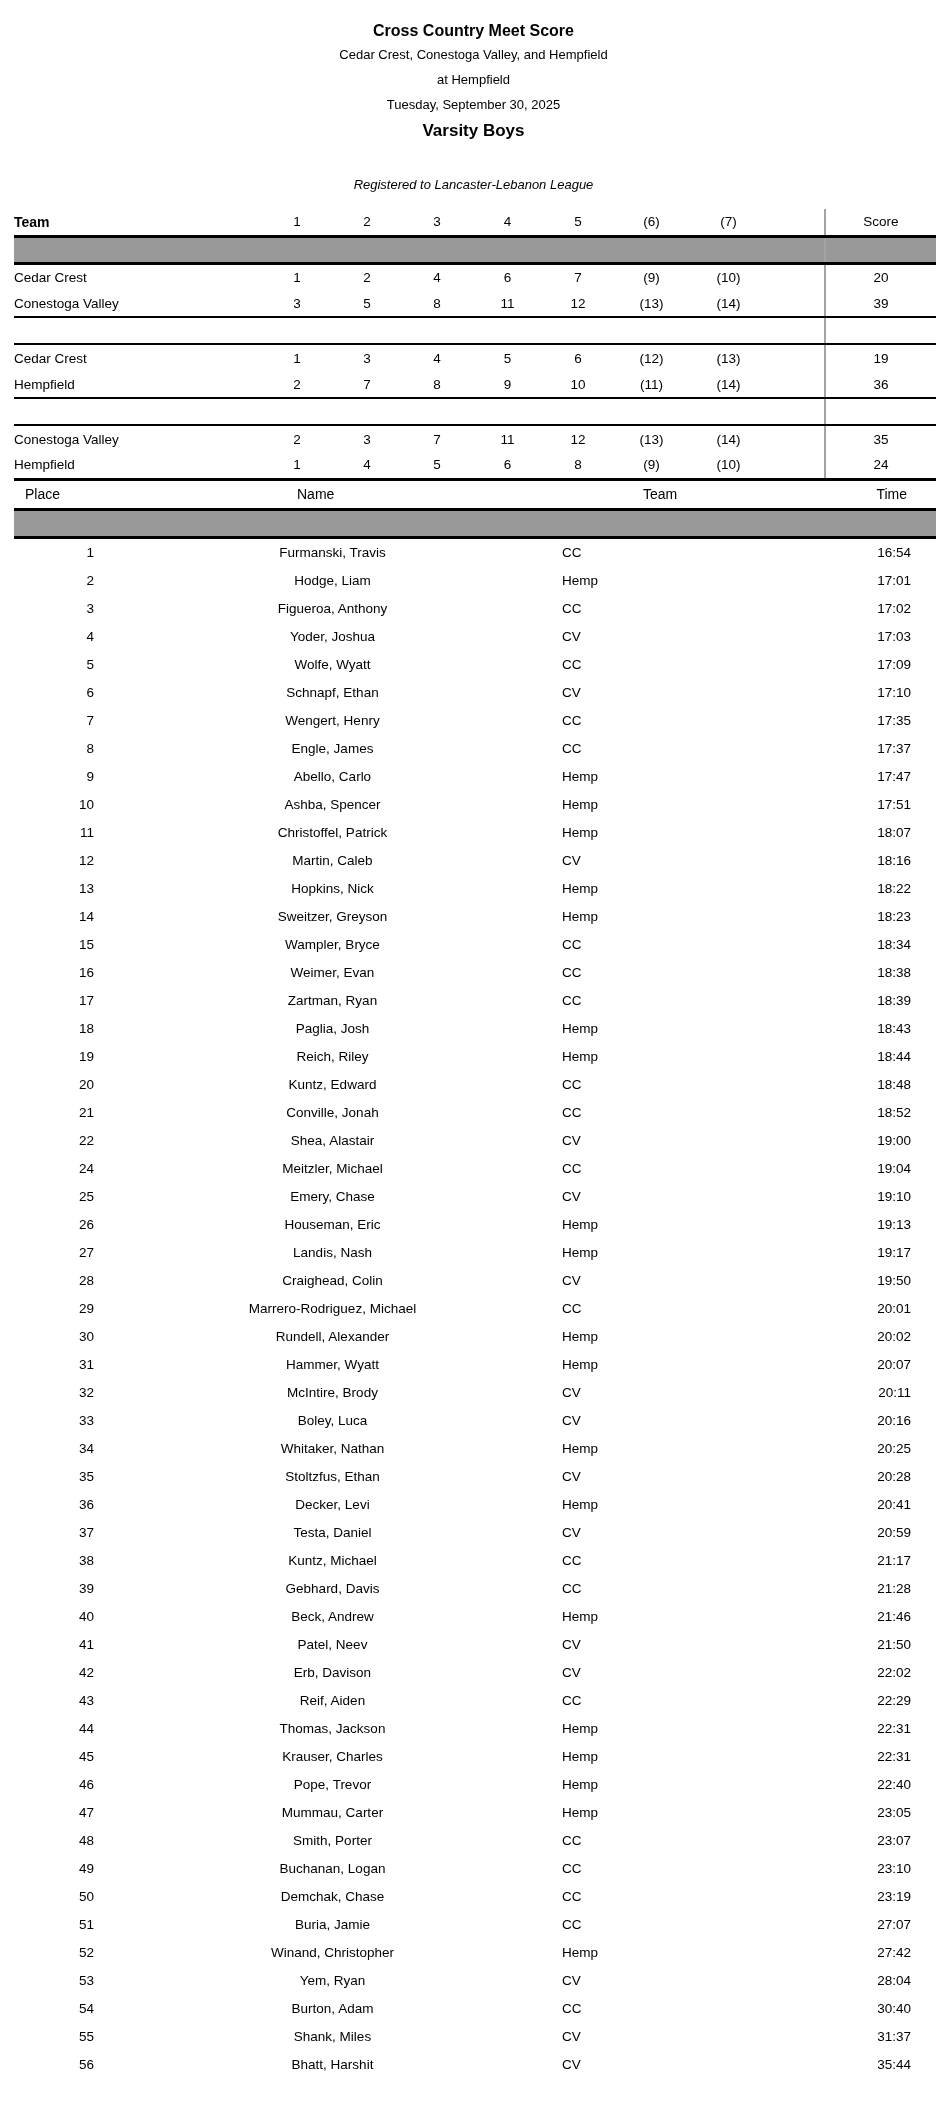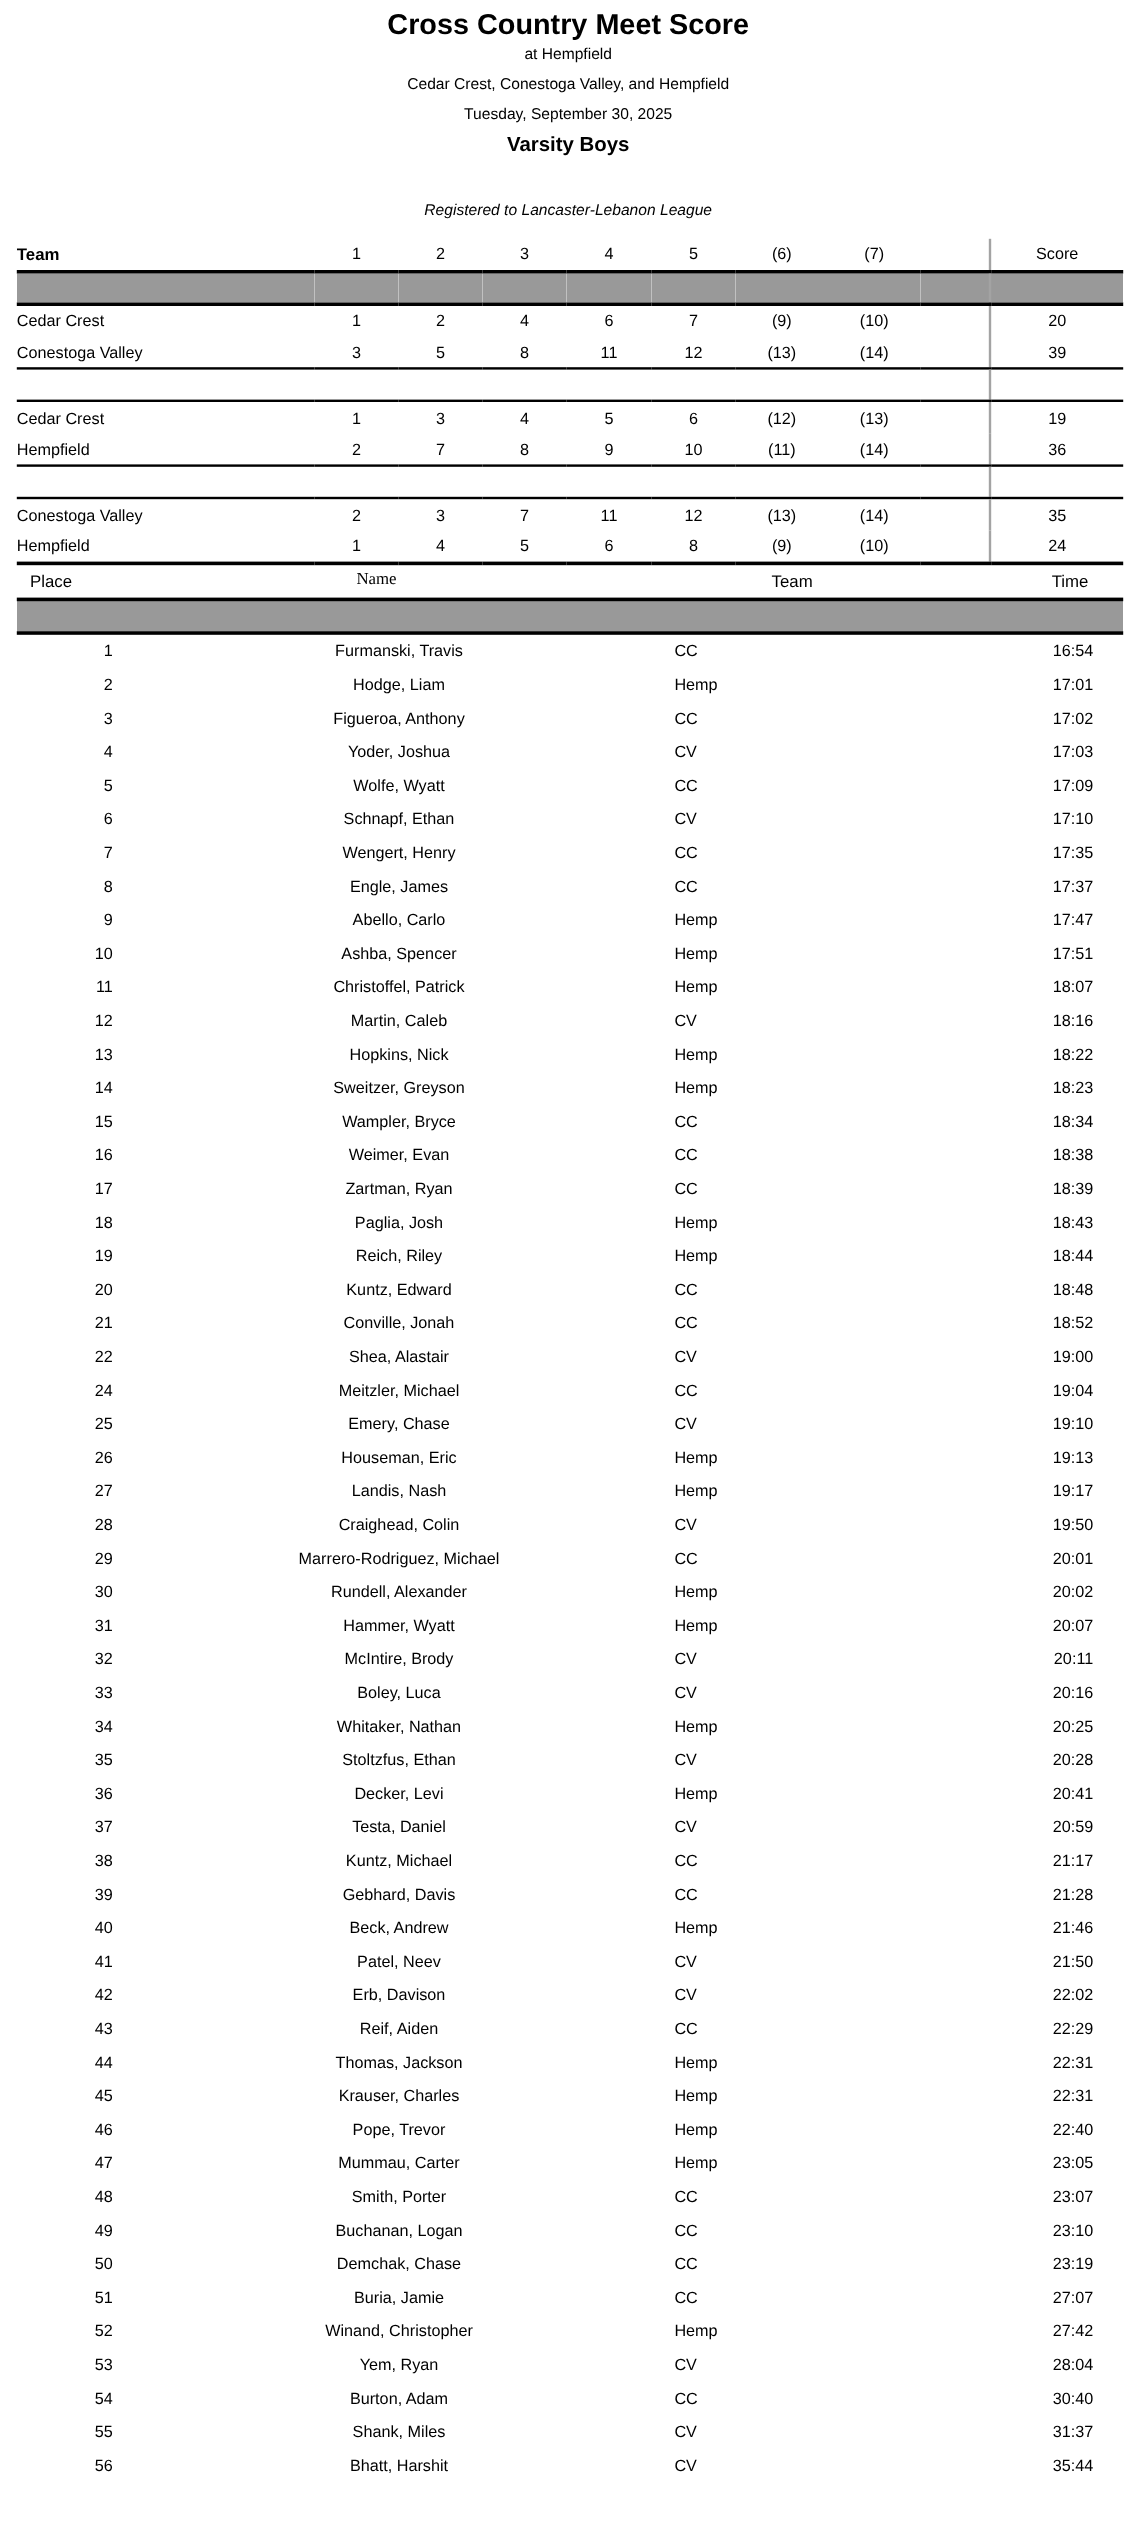--- a/index.html
+++ b/index.html
@@ -3,21 +3,21 @@
 <meta charset="utf-8">
 <style>
   * { margin: 0; padding: 0; box-sizing: border-box; }
   html, body { background: #fff; }
   body {
     width: 947px; height: 2123px; overflow: hidden;
     font-family: "Liberation Sans", "DejaVu Sans", sans-serif;
     color: #000;
   }
   .hdr { text-align: center; }
-  .title { padding-top: 10px; font-size: 24px; line-height: 22px; font-weight: bold; }
+  .title { padding-top: 20px; font-size: 16px; line-height: 22px; font-weight: bold; }
   .sub { font-size: 13px; line-height: 25px; }
   .sub:first-of-type { margin-top: 5px; }
   .division { font-size: 17px; line-height: 27px; font-weight: bold; }
   .registered { margin-top: 28px; font-size: 13px; line-height: 25px; font-style: italic; }
 
   table.score { border-collapse: collapse; table-layout: fixed; width: 922px; margin: 12px 0 0 14px; }
   table.score td { font-size: 13.5px; vertical-align: middle; white-space: nowrap; overflow: hidden; }
   table.score tr { height: 27px; }
   tr.head-row td.team-col { font-weight: bold; font-size: 14px; }
   td.team-col { text-align: left; }
@@ -26,41 +26,41 @@
   tr.bar-row { height: 26px; }
   tr.bar-row td { background: #999999; border-top: 3px solid #000; border-bottom: 3px solid #000; }
   tr.sep { height: 29px; }
   tr.sep td { border-bottom: 2px solid #000; }
   tr.meet-end td { border-bottom: 2px solid #000; }
   tr.meet-end.thick td { border-bottom: 3px solid #000; }
 
   .results-head { position: relative; width: 922px; height: 27px; margin-left: 14px; font-size: 14px; }
   .results-head span { position: absolute; top: 50%; transform: translateY(-50%); white-space: nowrap; }
   .rh-place { left: 11px; }
-  .rh-name  { left: 283px; font-family: Liberation Serif, serif; }
+  .rh-name  { left: 283px; }
   .rh-team  { left: 629px; }
   .rh-time  { right: 29px; }
   .gray-bar { width: 922px; height: 31px; margin-left: 14px; background: #999999;
               border-top: 3px solid #000; border-bottom: 3px solid #000; background-clip: padding-box; }
 
   table.results { border-collapse: collapse; table-layout: fixed; width: 947px; }
   table.results tr { height: 28px; }
   table.results td { font-size: 13.5px; vertical-align: middle; white-space: nowrap; overflow: hidden; }
   td.r-place { text-align: right; }
   td.r-name  { text-align: center; padding-left: 9px; }
   td.r-team  { text-align: left; }
   td.r-time  { text-align: right; }
 </style>
 </head>
 <body>
 
 <div class="hdr">
   <div class="title">Cross Country Meet Score</div>
+  <div class="sub">Cedar Crest, Conestoga Valley, and Hempfield</div>
   <div class="sub">at Hempfield</div>
-  <div class="sub">Cedar Crest, Conestoga Valley, and Hempfield</div>
   <div class="sub">Tuesday, September 30, 2025</div>
   <div class="division">Varsity Boys</div>
   <div class="registered">Registered to Lancaster-Lebanon League</div>
 </div>
 
 <table class="score">
   <colgroup>
     <col style="width:248px">
       <col style="width:70px">
       <col style="width:70px">

